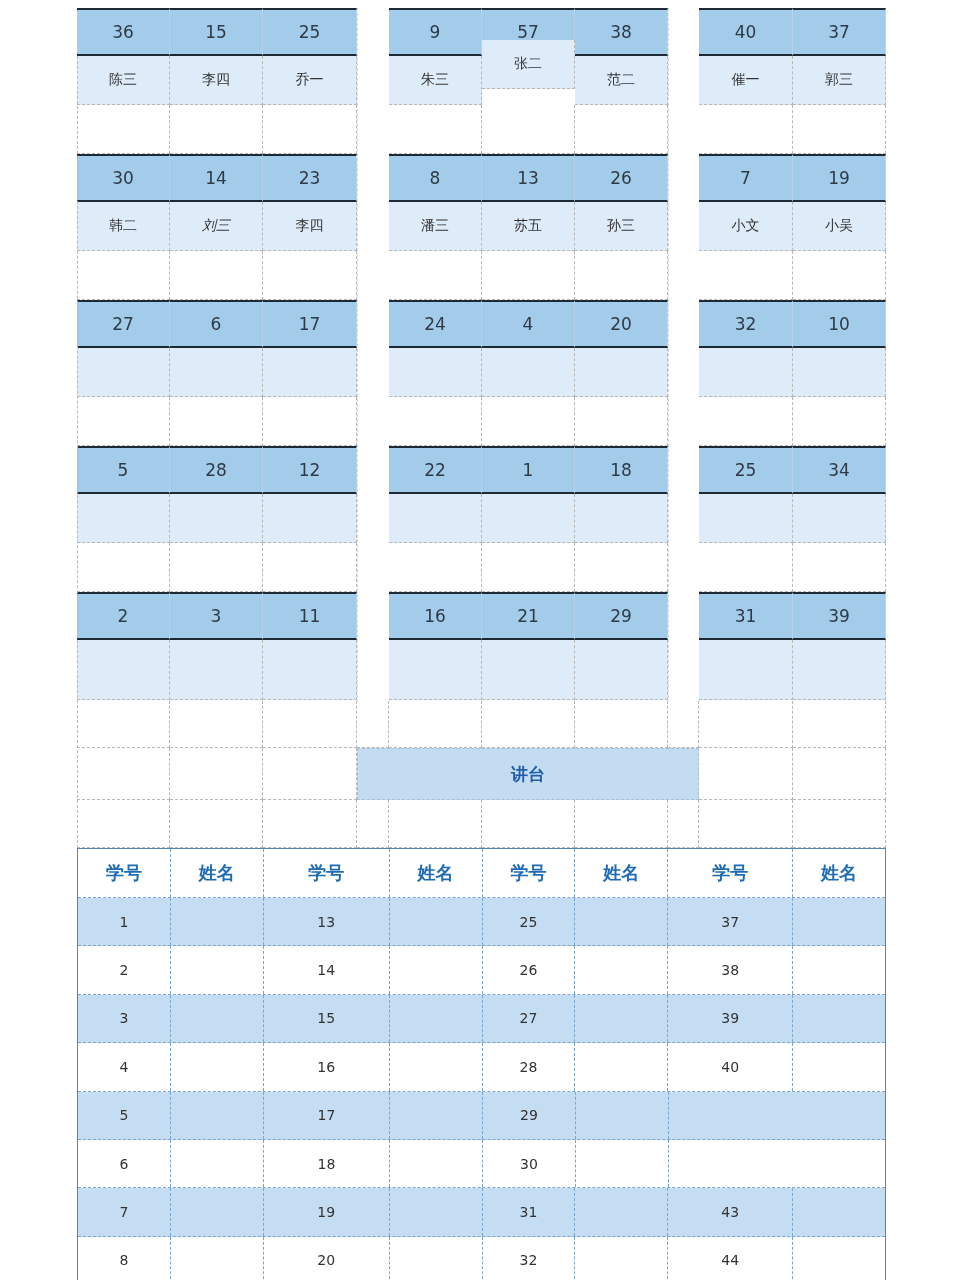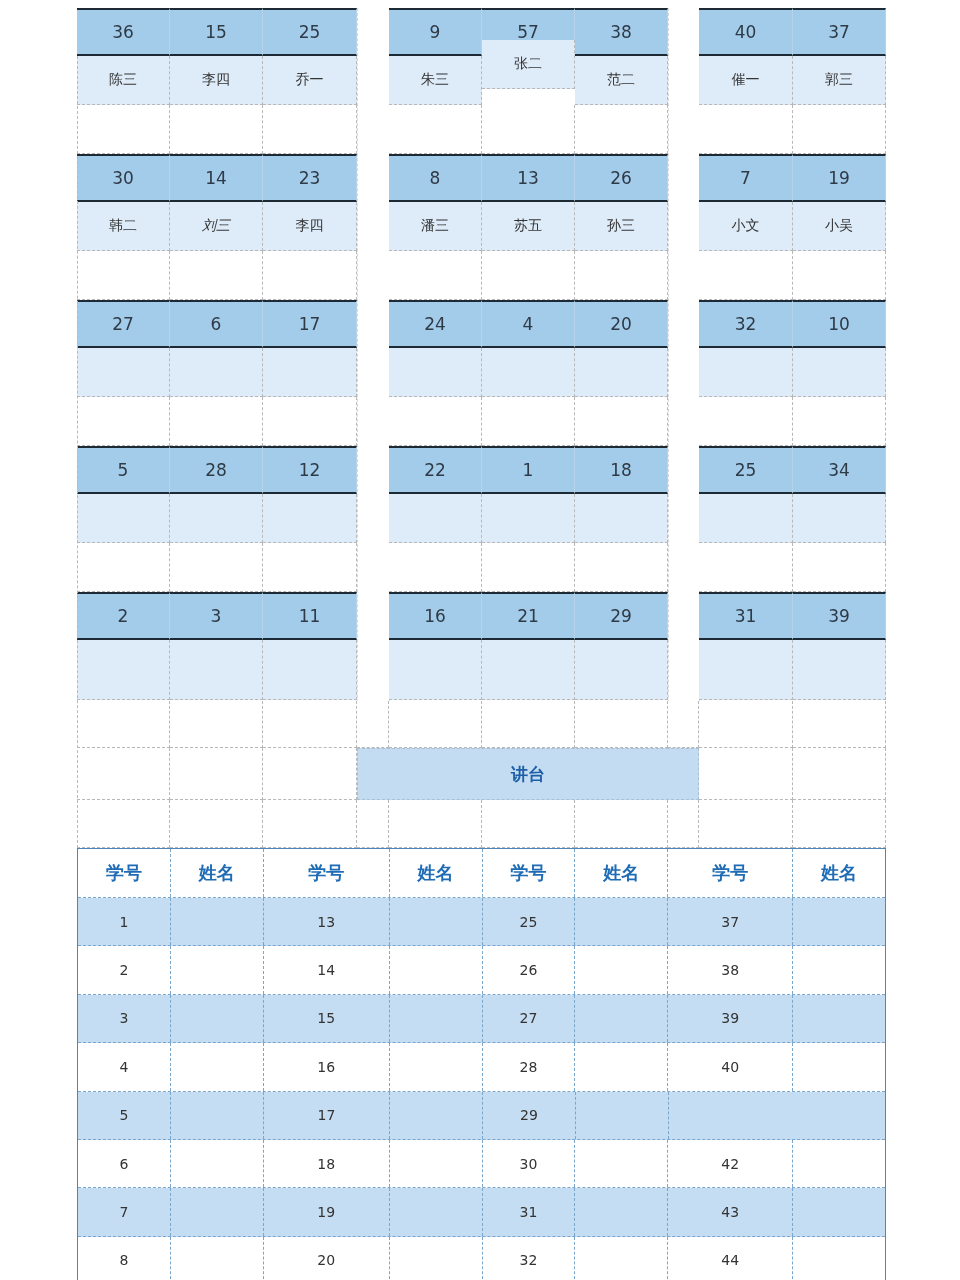--- a/index.html
+++ b/index.html
@@ -391,21 +391,20 @@
       <div class="tcell" style="width: 93px;"></div>
       <div class="tcell" style="width: 92px;"></div>
     </div>
     <div class="trow" style="height: 48.4px;">
       <div class="tcell" style="width: 93px;">6</div>
       <div class="tcell" style="width: 93px;"></div>
       <div class="tcell" style="width: 126px;">18</div>
       <div class="tcell" style="width: 93px;"></div>
       <div class="tcell" style="width: 93px;">30</div>
       <div class="tcell" style="width: 93px;"></div>
-      <div class="tcell" style="width: 125px;">42</div>
       <div class="tcell" style="width: 92px;"></div>
     </div>
     <div class="trow alt" style="height: 48.4px;">
       <div class="tcell" style="width: 93px;">7</div>
       <div class="tcell" style="width: 93px;"></div>
       <div class="tcell" style="width: 126px;">19</div>
       <div class="tcell" style="width: 93px;"></div>
       <div class="tcell" style="width: 93px;">31</div>
       <div class="tcell" style="width: 93px;"></div>
       <div class="tcell" style="width: 125px;">43</div>

